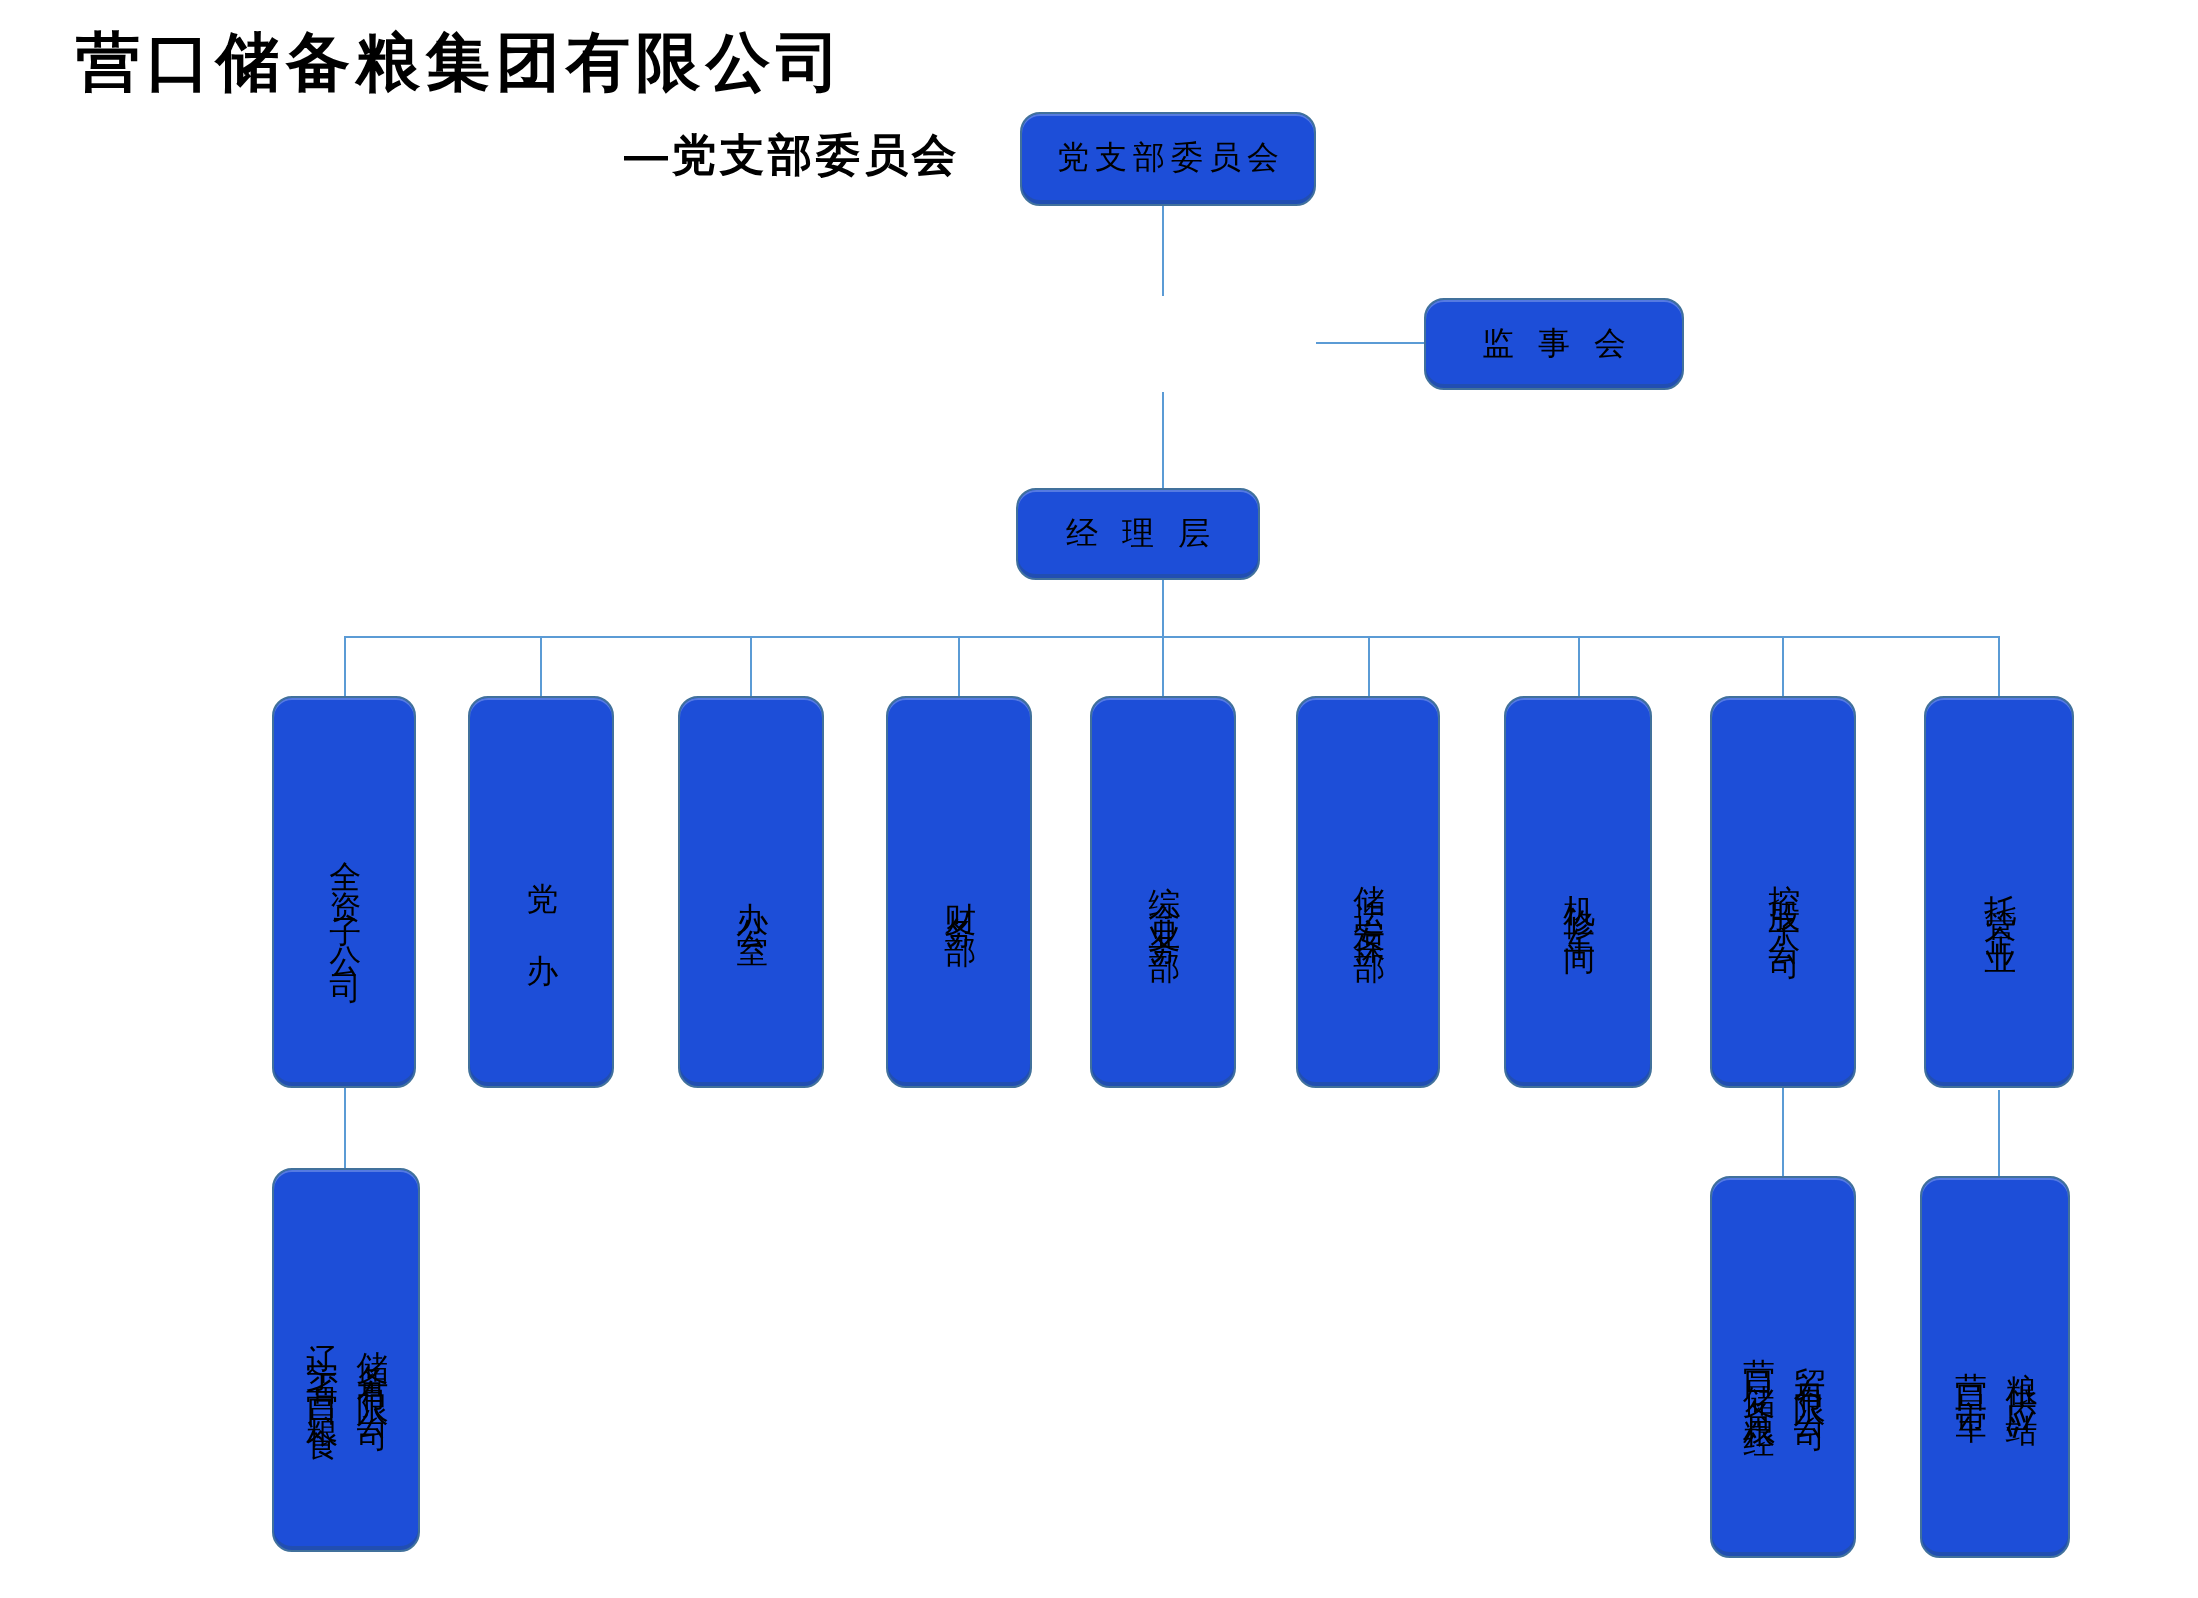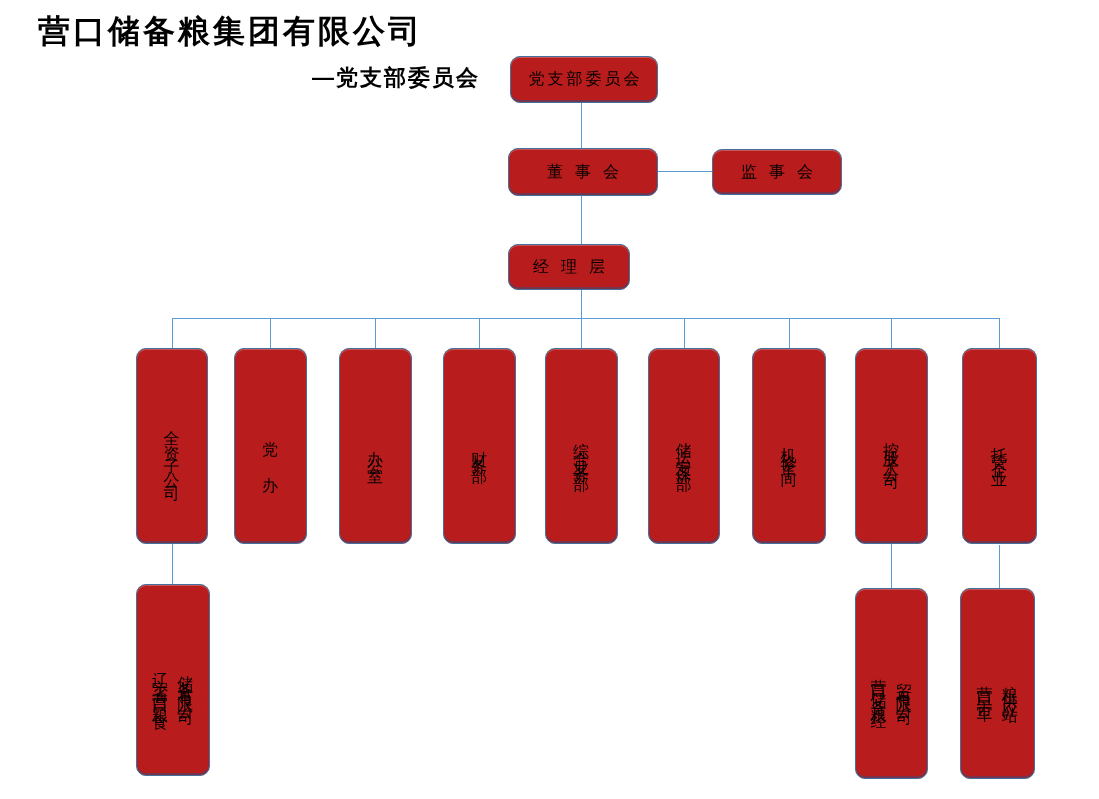--- a/index.html
+++ b/index.html
@@ -9,21 +9,21 @@
   }
   .title{
     position:absolute;left:38px;top:10px;font-size:32px;font-weight:bold;
     letter-spacing:3px;white-space:nowrap;color:#000;
   }
   .subtitle{
     position:absolute;left:312px;top:63px;font-size:22px;font-weight:bold;
     letter-spacing:2px;white-space:nowrap;color:#000;
   }
   .box{
-    position:absolute;background:#b91c1c;border:1px solid #41719C;border-radius:10px;
+    position:absolute;background:#1d4ed8;border:1px solid #41719C;border-radius:10px;
     box-shadow:inset 0 -2px 0 rgba(40,80,130,.45), inset 0 1px 0 rgba(255,255,255,.25);
     display:flex;align-items:center;justify-content:center;box-sizing:border-box;
   }
   .hlabel{font-size:16px;white-space:nowrap;}
   .ls3{letter-spacing:3px;margin-right:-3px;}
   .ls12{letter-spacing:12px;margin-right:-12px;}
   .vlabel{
     writing-mode:vertical-lr;text-orientation:upright;font-size:16px;line-height:1.2;
   }
   .vls8{letter-spacing:8px;margin-bottom:-8px;}
@@ -75,23 +75,20 @@
   <div class="line" style="left:789px;top:318px;width:1px;height:30px;"></div>
   <div class="line" style="left:891px;top:318px;width:1px;height:30px;"></div>
   <div class="line" style="left:999px;top:318px;width:1px;height:30px;"></div>
   <div class="line" style="left:172px;top:541px;width:1px;height:43px;"></div>
   <div class="line" style="left:891px;top:544px;width:1px;height:44px;"></div>
   <div class="line" style="left:999px;top:545px;width:1px;height:43px;"></div>
 
   <div class="box" id="box-party">
     <span class="hlabel ls3">党支部委员会</span>
   </div>
-  <div class="box" id="box-board">
-    <span class="hlabel ls12">董事会</span>
-  </div>
   <div class="box" id="box-supervisory">
     <span class="hlabel ls12">监事会</span>
   </div>
   <div class="box" id="box-management">
     <span class="hlabel ls12">经理层</span>
   </div>
 
   <div class="box dept" id="dept-0">
     <span class="vlabel vls14">全资子公司</span>
   </div>

